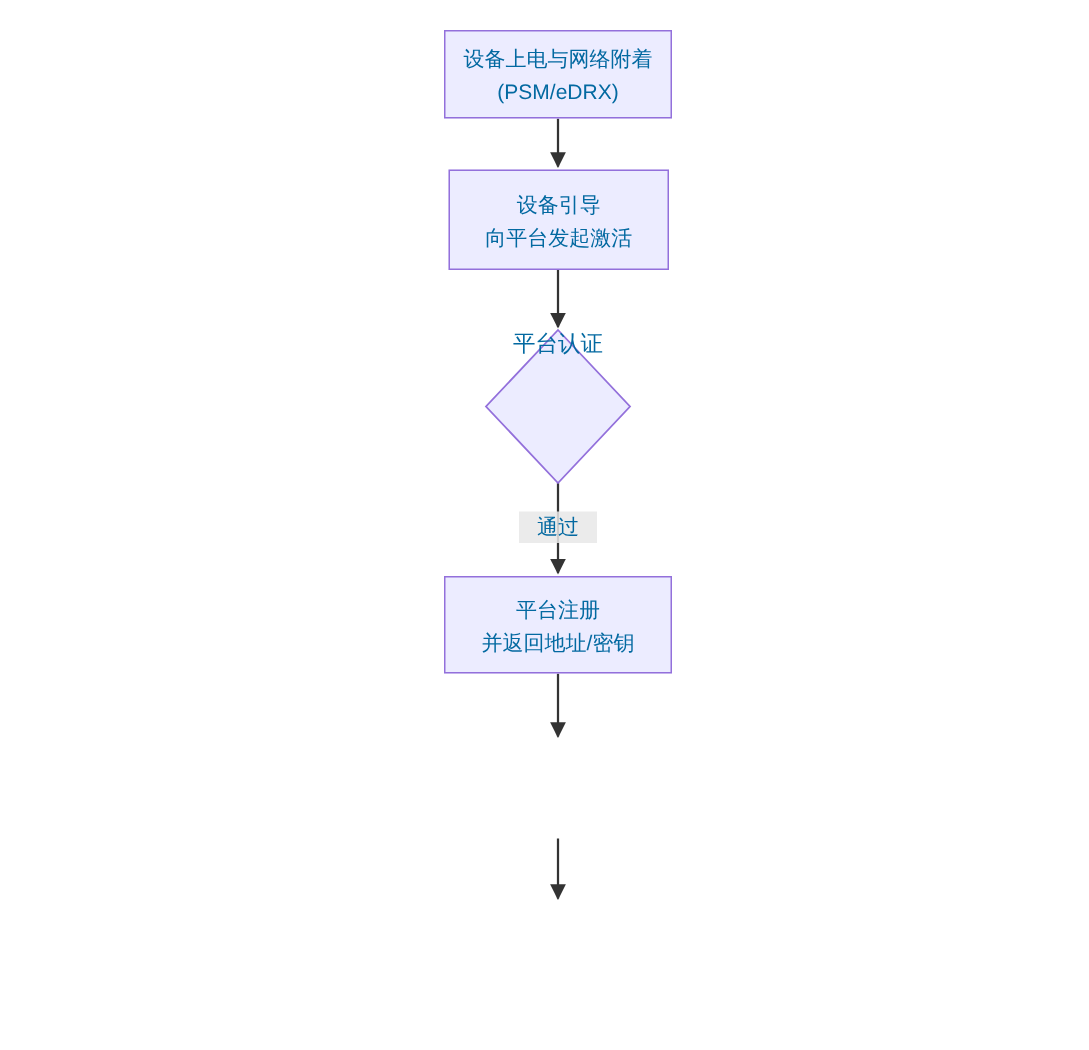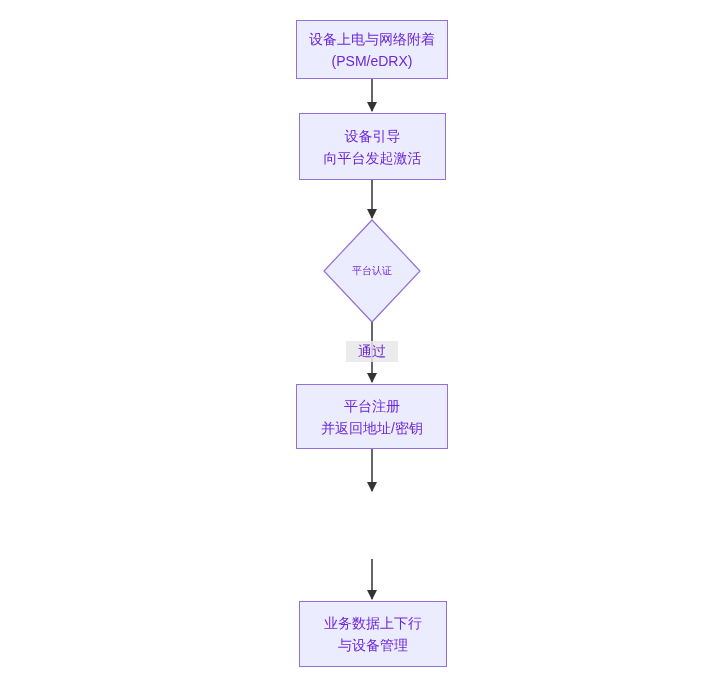--- a/index.html
+++ b/index.html
@@ -2,21 +2,21 @@
 <html><head>
 <meta charset="utf-8">
 <style>
   html, body { margin: 0; padding: 0; }
   .canvas {
     position: relative;
     width: 706px;
     height: 700px;
     background: #ffffff;
     font-family: "Liberation Sans", sans-serif;
-    color: #6d28d9;
+    color: #0369a1;
     overflow: hidden;
   }
   .edges-svg {
     position: absolute;
     inset: 0;
     width: 726px;
     height: 700px;
   }
   .edge-line {
     stroke: #333333;
@@ -37,24 +37,23 @@
     justify-content: center;
     text-align: center;
     font-size: 14px;
     line-height: 22px;
     white-space: pre-line;
     box-sizing: border-box;
   }
   .diamond-label {
     position: absolute;
     display: flex;
-    align-items: center;
     justify-content: center;
     text-align: center;
-    font-size: 10px;
+    font-size: 15px;
     background: transparent;
     border: none;
   }
   .edge-label {
     position: absolute;
     transform: translateX(-50%);
     background: rgba(232,232,232,0.85);
     font-size: 14px;
     line-height: 21px;
     padding: 0 12px;
@@ -95,18 +94,14 @@
   </div>
 
   <div class="edge-label" style="left:372px; top:341px;">通过</div>
 
   <div class="node" style="left:296px; top:384px; width:152px; height:65px;align-items:center;">
     <span>平台注册
 并返回地址/密钥</span>
   </div>
 
 
-  <div class="node" style="left:299px; top:601px; width:148px; height:66px;">
-    <span>业务数据上下行
-与设备管理</span>
-  </div>
 
 </div>
 
 </body></html>

